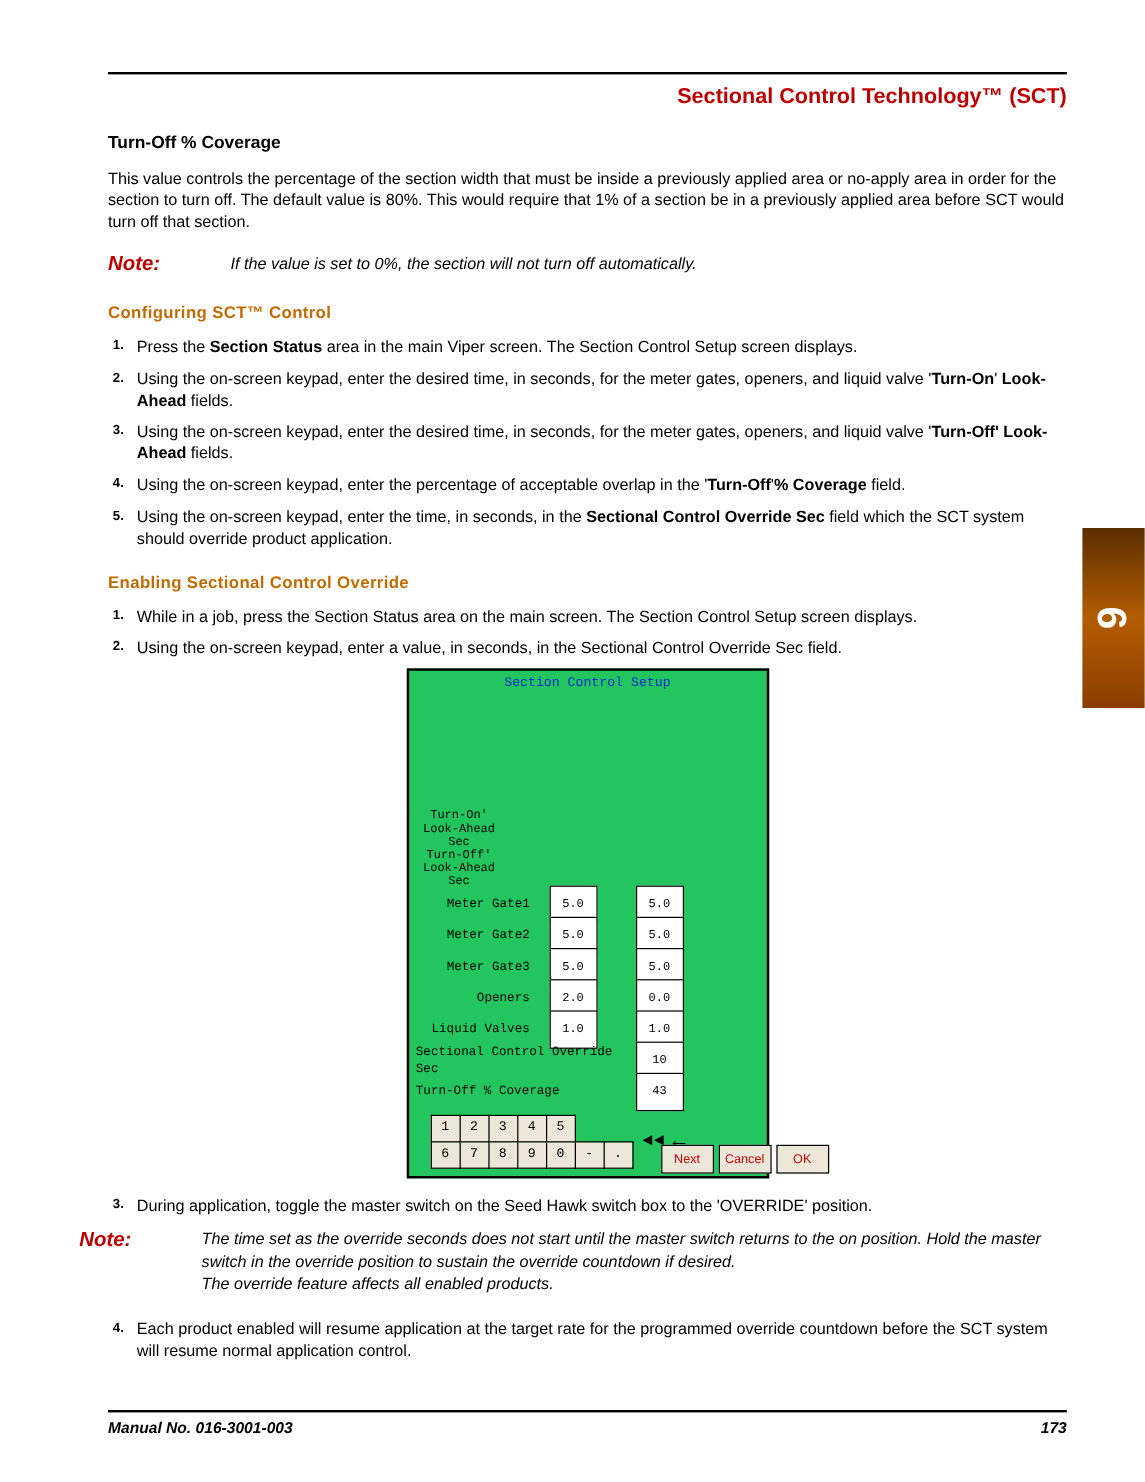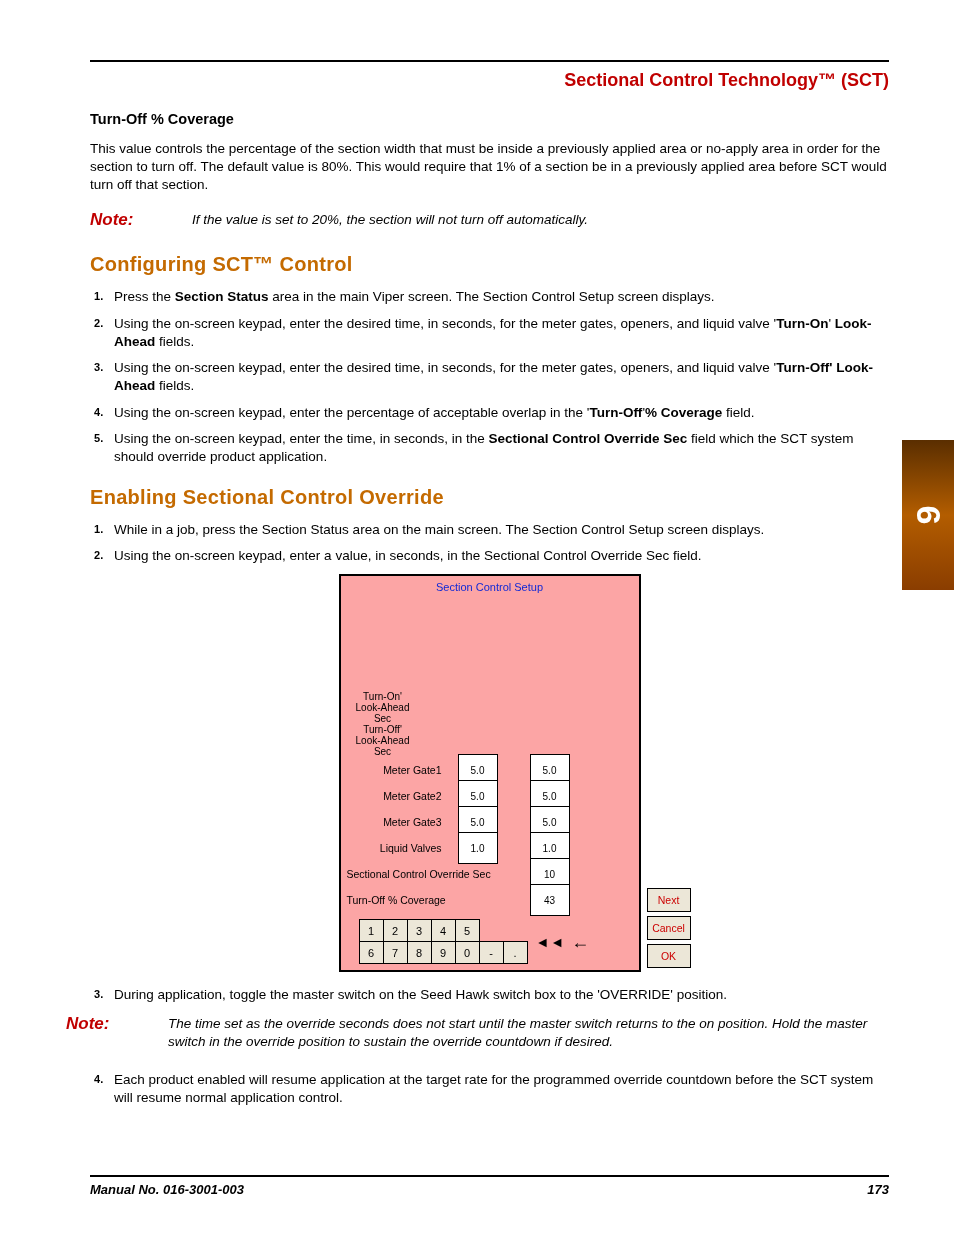--- a/index.html
+++ b/index.html
@@ -14,41 +14,41 @@
     padding: 60px 65px 40px 90px;
     line-height: 1.35;
   }
   .top-rule { border-top: 2px solid #000; margin-bottom: 6px; }
   .header-line { color: #c00000; font-weight: bold; text-align: right; font-size: 18px; margin-bottom: 18px; }
   .sub-heading { font-weight: bold; font-size: 14.5px; margin: 10px 0 10px 0; }
   p { margin-bottom: 14px; }
   .note-row { display: flex; margin: 8px 0 20px 0; gap: 24px; align-items:flex-start;}
   .note-label { color: #c00000; font-weight: bold; font-style: italic; font-size: 17px; flex: 0 0 78px; }
   .note-body { font-style: italic; flex: 1; font-size: 13.5px; padding-top:2px;}
-  h2.sec { color: #c46a00; font-family: Arial, sans-serif; font-weight: 900; font-size: 20px; margin: 18px 0 10px 0; letter-spacing: .3px;}
+  h2.sec { color: #c46a00; font-family: Arial, sans-serif; font-weight: 900; font-size: 14px; margin: 18px 0 10px 0; letter-spacing: .3px;}
   ol.steps { list-style: none; counter-reset: step; padding-left: 0; margin-bottom: 10px;}
   ol.steps > li { position: relative; padding-left: 24px; margin-bottom: 8px; }
   ol.steps > li::before { counter-increment: step; content: counter(step) "."; position: absolute; left: 4px; top: 1px; font-weight: bold; font-size: 11px; }
   .bold { font-weight: bold; }
 
   
   .panel-wrap { display:flex; justify-content:center; margin: 4px 0 14px 0;}
-  .panel { border: 2px solid #000; width: 302px; background:#fca5a5; font-size:10.5px; padding: 4px 6px 6px 6px; position:relative;}
+  .panel { border: 2px solid #000; width: 302px; background:#22c55e; font-size:10.5px; padding: 4px 6px 6px 6px; position:relative;font-family:Liberation Mono, monospace;}
   .panel-title { color:#1129d6; text-align:center; font-size:11px; margin-bottom:2px;}
   .col-heads { display:flex;flex-direction:column; }
   .col-heads .lbl { flex:0 0 95px; }
   .col-heads .ch { width:72px; text-align:center; font-size:10px; line-height:1.1;}
   .prow { display:flex; align-items:center; height:26px;text-align:right;}
   .prow .lbl { flex:0 0 95px; }
   .prow .cell { width:72px; display:flex; justify-content:center;}
   .vbox { border:1px solid #000; width:40px; height:32px; display:flex; align-items:center; justify-content:center; background:#fff; font-size:10px;}
   .longrow { display:flex; align-items:center; height:26px;}
   .longrow .lbl2 { flex:0 0 167px;}
   .longrow .cell { width:72px; display:flex; justify-content:center;}
-  .btns { position:absolute; right:-50px; bottom:4px; display:flex; flex-direction:column; gap:4px;text-align:right;}
+  .btns { position:absolute; right:-50px; bottom:4px; display:flex; flex-direction:row; gap:4px;text-align:right;}
   .obtn { border:1px solid #000; background:#ece7d8; color:#c00; width:44px; height:24px; display:flex; align-items:center; justify-content:center; font-size:10.5px;}
   .keypad { margin-top:6px; display:flex; align-items:center;}
   .keypad table { border-collapse:collapse; margin-left:12px;}
   .keypad td { border:1px solid #000; width:24px; height:22px; text-align:center; font-size:11px; background:#ece7d8;}
   .karrows { margin-left:8px; font-size:14px; letter-spacing:1px;}
   .karrow2 { margin-left:6px; font-size:18px;}
 
   
   .side-tab {
     position: absolute; right: 0; top: 440px; width: 52px; height: 150px;
@@ -65,21 +65,21 @@
 <body>
 
 <div class="top-rule"></div>
 <div class="header-line">Sectional Control Technology™ (SCT)</div>
 
 <div class="sub-heading">Turn-Off % Coverage</div>
 <p>This value controls the percentage of the section width that must be inside a previously applied area or no-apply area in order for the section to turn off. The default value is 80%. This would require that 1% of a section be in a previously applied area before SCT would turn off that section.</p>
 
 <div class="note-row">
   <div class="note-label">Note:</div>
-  <div class="note-body">If the value is set to 20%, the section will not turn off automatically.</div>
+  <div class="note-body">If the value is set to 0%, the section will not turn off automatically.</div>
 </div>
 
 <h2 class="sec">Configuring SCT™ Control</h2>
 <ol class="steps">
   <li><span>Press the </span><span class="bold">Section Status</span><span> area in the main Viper screen. The Section Control Setup screen displays.</span></li>
   <li><span>Using the on-screen keypad, enter the desired time, in seconds, for the meter gates, openers, and liquid valve '</span><span class="bold">Turn-On</span><span>' </span><span class="bold">Look-Ahead</span><span> fields.</span></li>
   <li><span>Using the on-screen keypad, enter the desired time, in seconds, for the meter gates, openers, and liquid valve '</span><span class="bold">Turn-Off' Look-Ahead</span><span> fields.</span></li>
   <li><span>Using the on-screen keypad, enter the percentage of acceptable overlap in the '</span><span class="bold">Turn-Off</span><span>'</span><span class="bold">% Coverage</span><span> field.</span></li>
   <li><span>Using the on-screen keypad, enter the time, in seconds, in the </span><span class="bold">Sectional Control Override Sec</span><span> field which the SCT system should override product application.</span></li>
 </ol>
@@ -121,20 +121,29 @@
               <div class="vbox">5.0</div>
             </div>
       </div>
       <div class="prow">
         <div class="lbl">Meter Gate3</div>
         <div class="cell">
               <div class="vbox">5.0</div>
             </div>
         <div class="cell">
               <div class="vbox">5.0</div>
+            </div>
+      </div>
+      <div class="prow">
+        <div class="lbl">Openers</div>
+        <div class="cell">
+              <div class="vbox">2.0</div>
+            </div>
+        <div class="cell">
+              <div class="vbox">0.0</div>
             </div>
       </div>
       <div class="prow">
         <div class="lbl">Liquid Valves</div>
         <div class="cell">
               <div class="vbox">1.0</div>
             </div>
         <div class="cell">
               <div class="vbox">1.0</div>
             </div>
@@ -185,20 +194,21 @@
     </div>
     </div>
   </div>
 
   <li>During application, toggle the master switch on the Seed Hawk switch box to the 'OVERRIDE' position.</li>
 
   <div class="note-row" style="margin-left:-24px;">
     <div class="note-label">Note:</div>
     <div class="note-body">
       <div>The time set as the override seconds does not start until the master switch returns to the on position. Hold the master switch in the override position to sustain the override countdown if desired.</div>
+      <div>The override feature affects all enabled products.</div>
     </div>
   </div>
 
   <li>Each product enabled will resume application at the target rate for the programmed override countdown before the SCT system will resume normal application control.</li>
 </ol>
 
 <div class="side-tab">
   <div class="num">9</div>
 </div>
 

